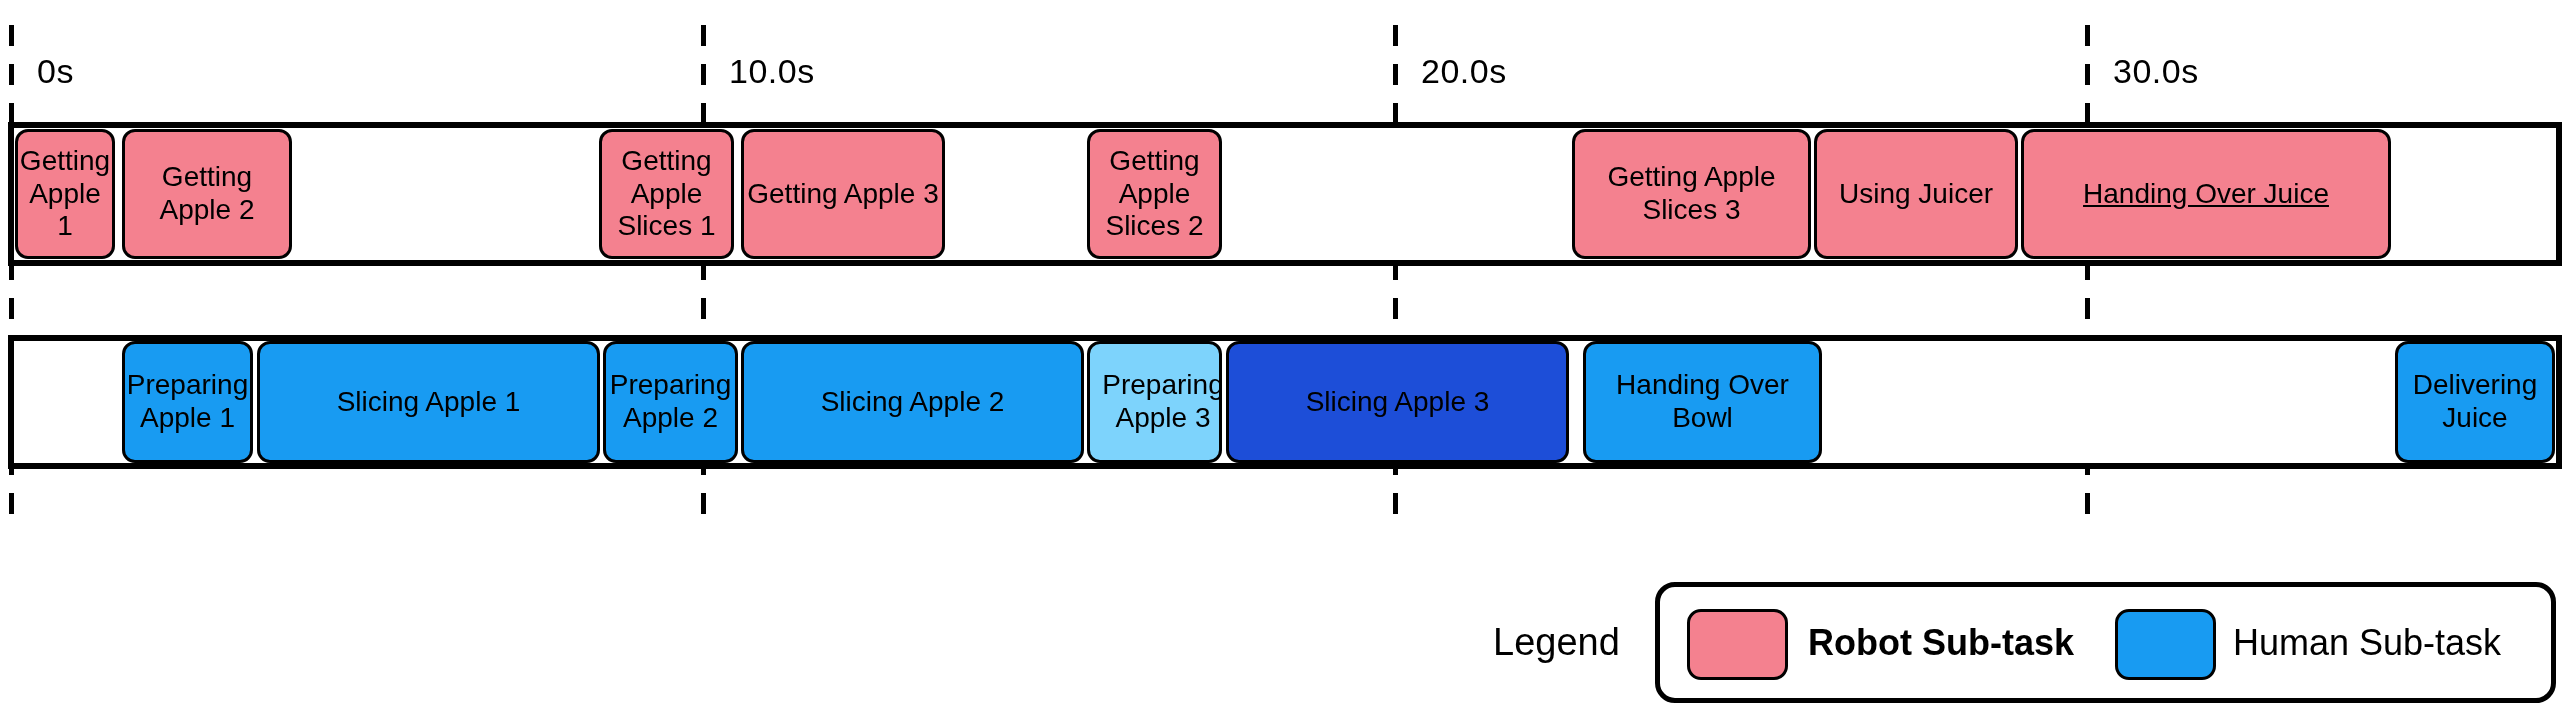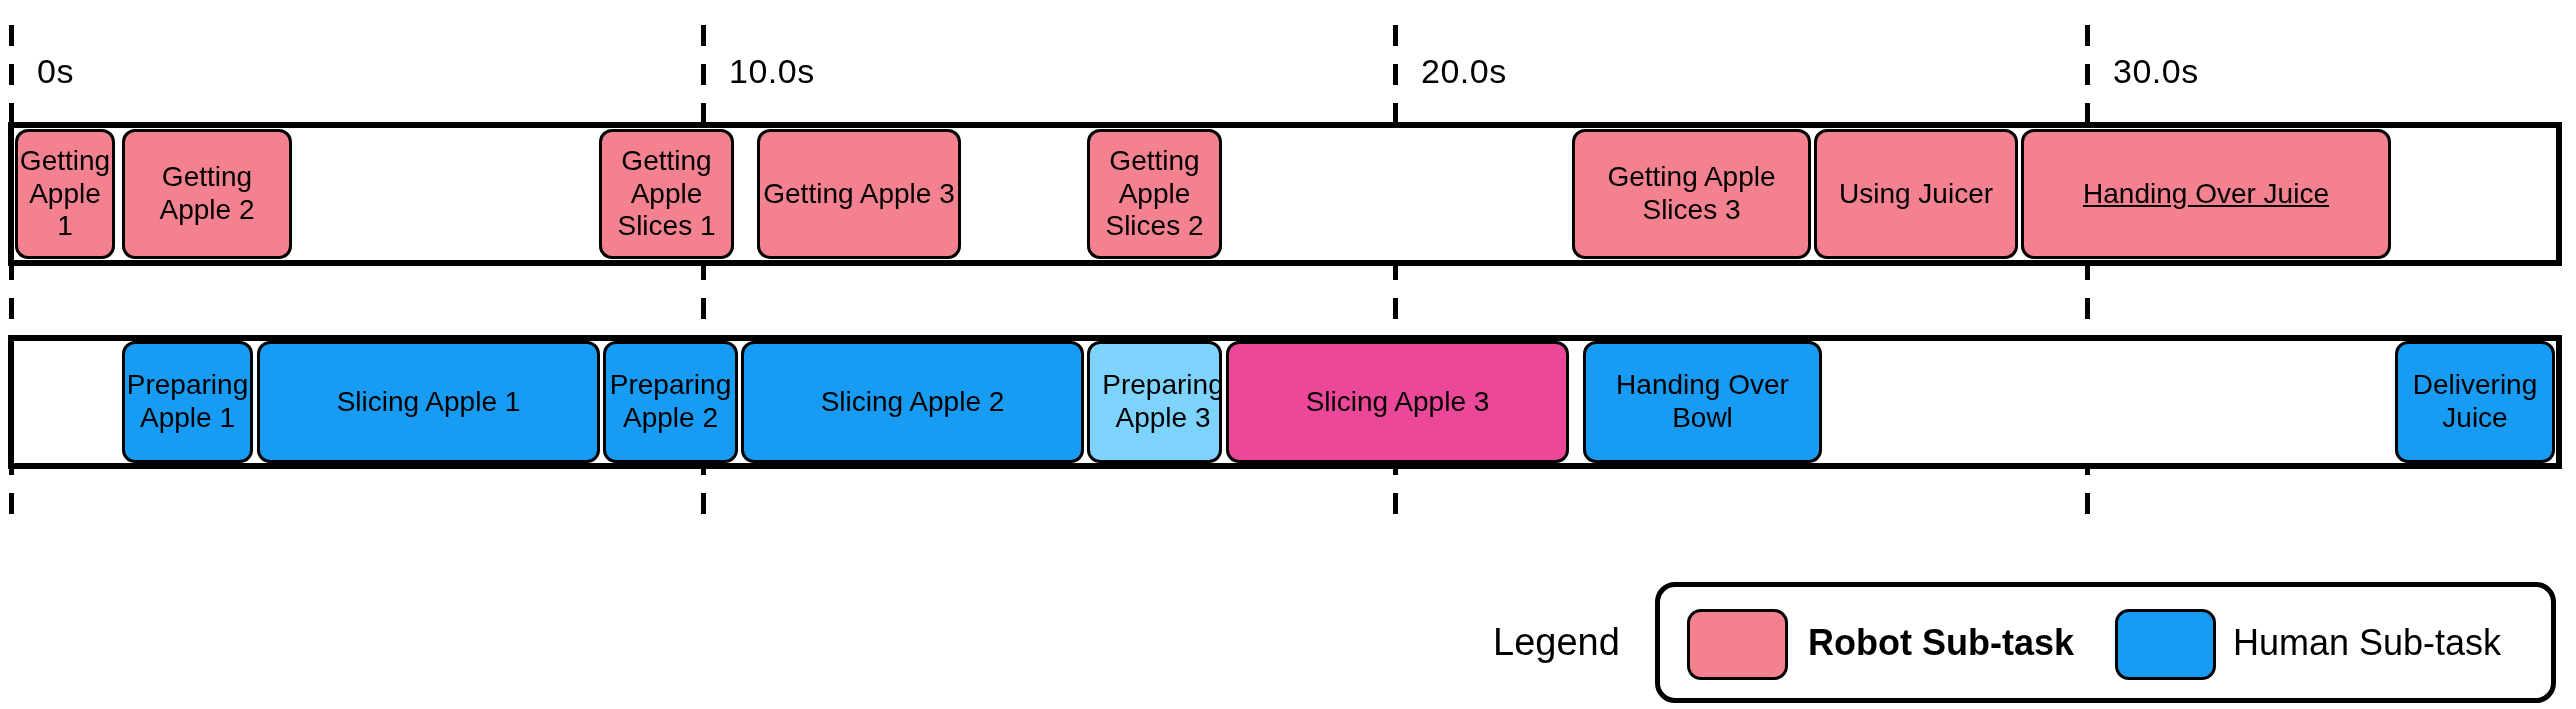--- a/index.html
+++ b/index.html
@@ -127,21 +127,21 @@
   <div class="legend-label human-label">Human Sub-task</div>
 <div class="task robot" style="left: 15px; width: 100px; background: rgb(244, 129, 143);">
       <span>Getting Apple 1</span>
     </div>
     <div class="task robot" style="left: 122px; width: 170px; background: rgb(244, 129, 143);">
       <span>Getting Apple 2</span>
     </div>
     <div class="task robot" style="left: 599px; width: 135px; background: rgb(244, 129, 143); align-items: center;">
       <span>Getting Apple Slices 1</span>
     </div>
-    <div class="task robot" style="left: 741px; width: 204px; background: rgb(244, 129, 143); margin-left: 16px;">
+    <div class="task robot" style="left: 741px; width: 204px; background: rgb(244, 129, 143);">
       <span>Getting Apple 3</span>
     </div>
     <div class="task robot" style="left: 1087px; width: 135px; background: rgb(244, 129, 143);">
       <span>Getting Apple Slices 2</span>
     </div>
     <div class="task robot" style="left: 1572px; width: 239px; background: rgb(244, 129, 143);">
       <span>Getting Apple Slices 3</span>
     </div>
     <div class="task robot" style="left: 1814px; width: 204px; background: rgb(244, 129, 143);">
       <span>Using Juicer</span>
@@ -157,21 +157,21 @@
     </div>
     <div class="task human" style="left: 603px; width: 135px; background: rgb(24, 155, 242);">
       <span>Preparing Apple 2</span>
     </div>
     <div class="task human" style="left: 741px; width: 343px; background: rgb(24, 155, 242);">
       <span>Slicing Apple 2</span>
     </div>
     <div class="task human" style="left: 1087px; width: 135px; background: #7dd3fc; padding-left: 20px;">
       <span>Preparing Apple 3</span>
     </div>
-    <div class="task human" style="left: 1226px; width: 343px; background: #ec4899;">
+    <div class="task human" style="left: 1226px; width: 343px; background: #1d4ed8;">
       <span>Slicing Apple 3</span>
     </div>
     <div class="task human" style="left: 1572px; width: 239px; background: rgb(24, 155, 242); margin-left: 11px;">
       <span>Handing Over Bowl</span>
     </div>
     <div class="task human" style="left: 2395px; width: 160px; background: rgb(24, 155, 242);">
       <span>Delivering Juice</span>
     </div>
   </div>
 

